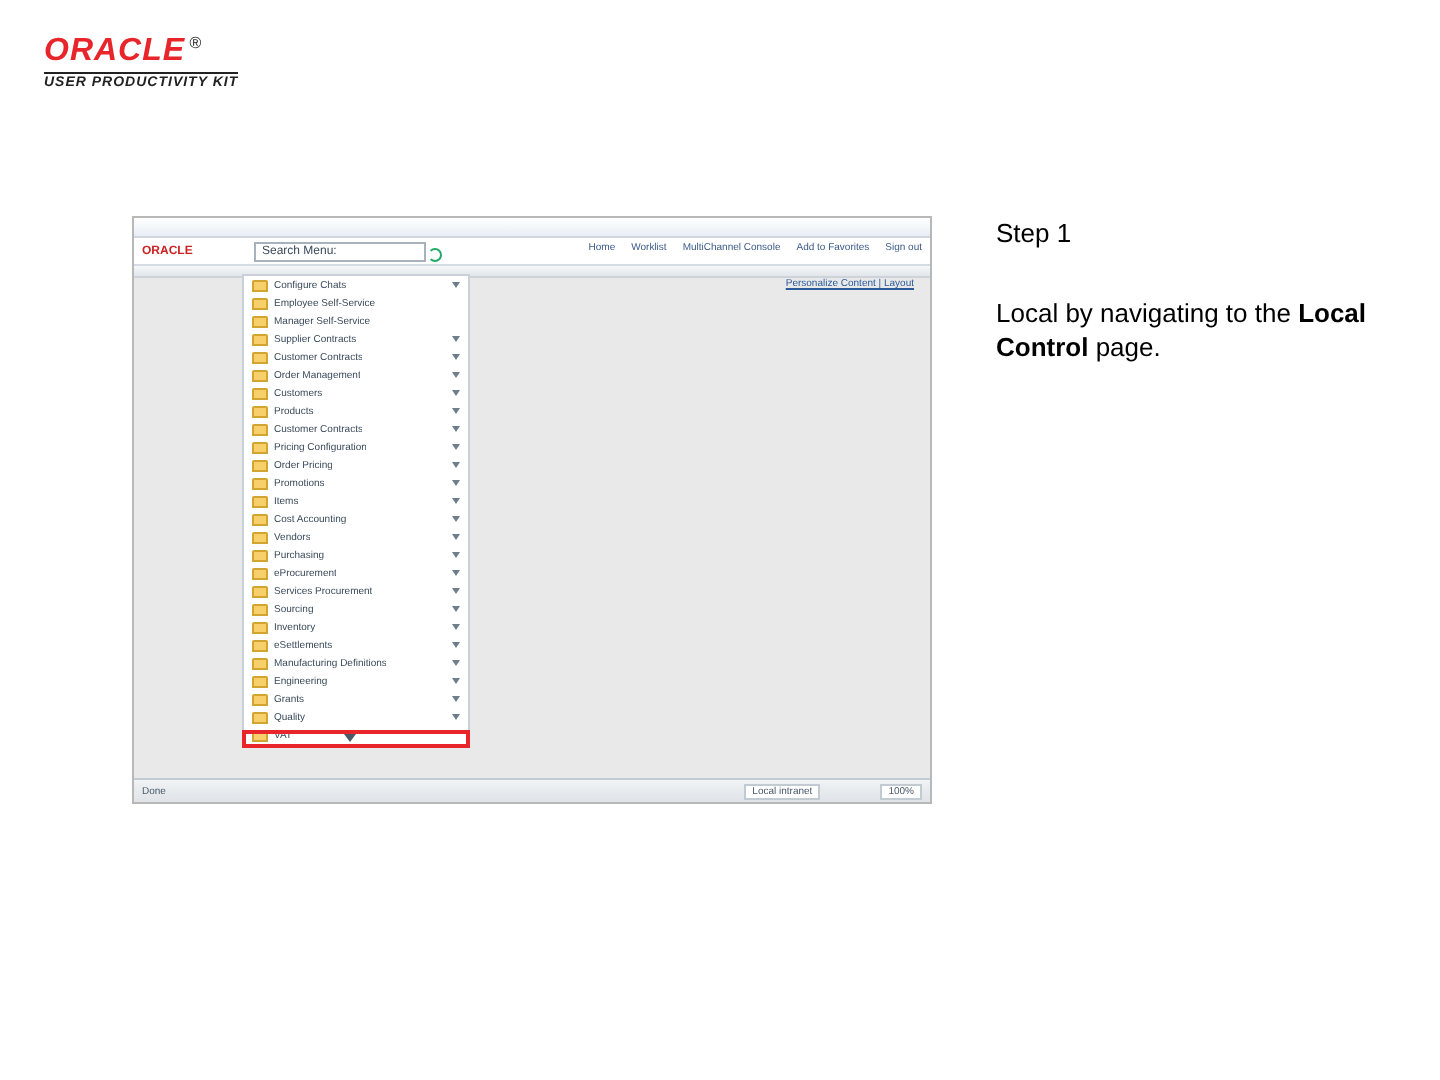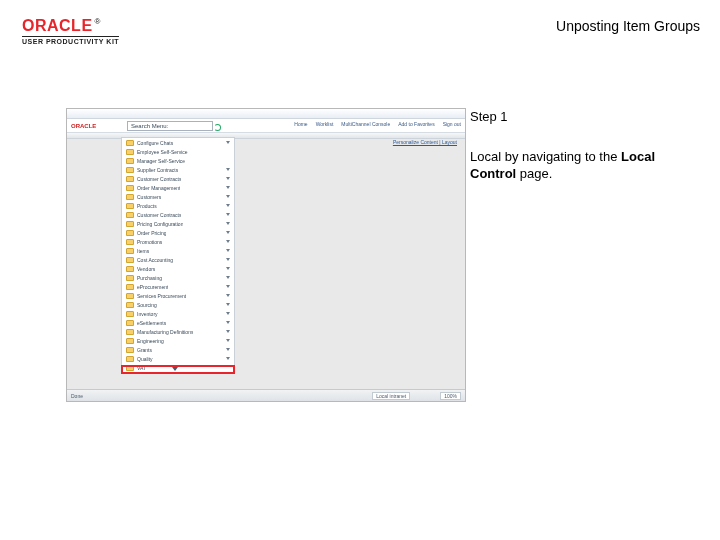--- a/index.html
+++ b/index.html
@@ -10,21 +10,21 @@
     font-family: Arial, Helvetica, sans-serif;
     position: relative;
   }
   .header {
     position: absolute;
     top: 18px; left: 22px; right: 20px;
     display: flex;
     justify-content: space-between;
     align-items: flex-start;
   }
-  .logo-block { line-height: 1; }
+  .logo-block { line-height: 1; font-style: italic; }
   .logo-oracle {
     font-family: Arial, sans-serif;
     font-weight: 900;
     color: #E8252A;
     font-size: 16px;
     letter-spacing: 0.5px;
   }
   .logo-tm { font-size: 8px; color: #222; vertical-align: top; margin-left: 2px; }
   .logo-upk {
     font-size: 7px;
@@ -36,21 +36,21 @@
     font-weight: 600;
   }
   .doc-title {
     font-size: 14px;
     color: #000;
   }
   .content {
     position: absolute;
     top: 108px; left: 22px; right: 20px;
     display: flex;
-    gap: 4px;
+    gap: 32px;
     padding-left: 44px;
   }
   .screenshot {
     width: 400px;
     height: 294px;
     border: 1px solid #b8b8b8;
     position: relative;
     background: #e9e9e9;
     overflow: hidden;
     font-size: 5px;
@@ -179,21 +179,20 @@
   .para { margin-bottom: 22px; }
 </style>
 </head>
 <body>
 
 <div class="header">
   <div class="logo-block">
     <span class="logo-oracle">ORACLE</span><span class="logo-tm">®</span>
     <div class="logo-upk">USER PRODUCTIVITY KIT</div>
   </div>
-  <div class="doc-title">Unposting Item Groups</div>
 </div>
 
 <div class="content">
 
   <div class="screenshot">
     <div class="ss-top"></div>
     <div class="ss-logo-row">
       <span class="ss-ora">ORACLE</span>
     </div>
     <div class="ss-search">Search Menu:</div>

